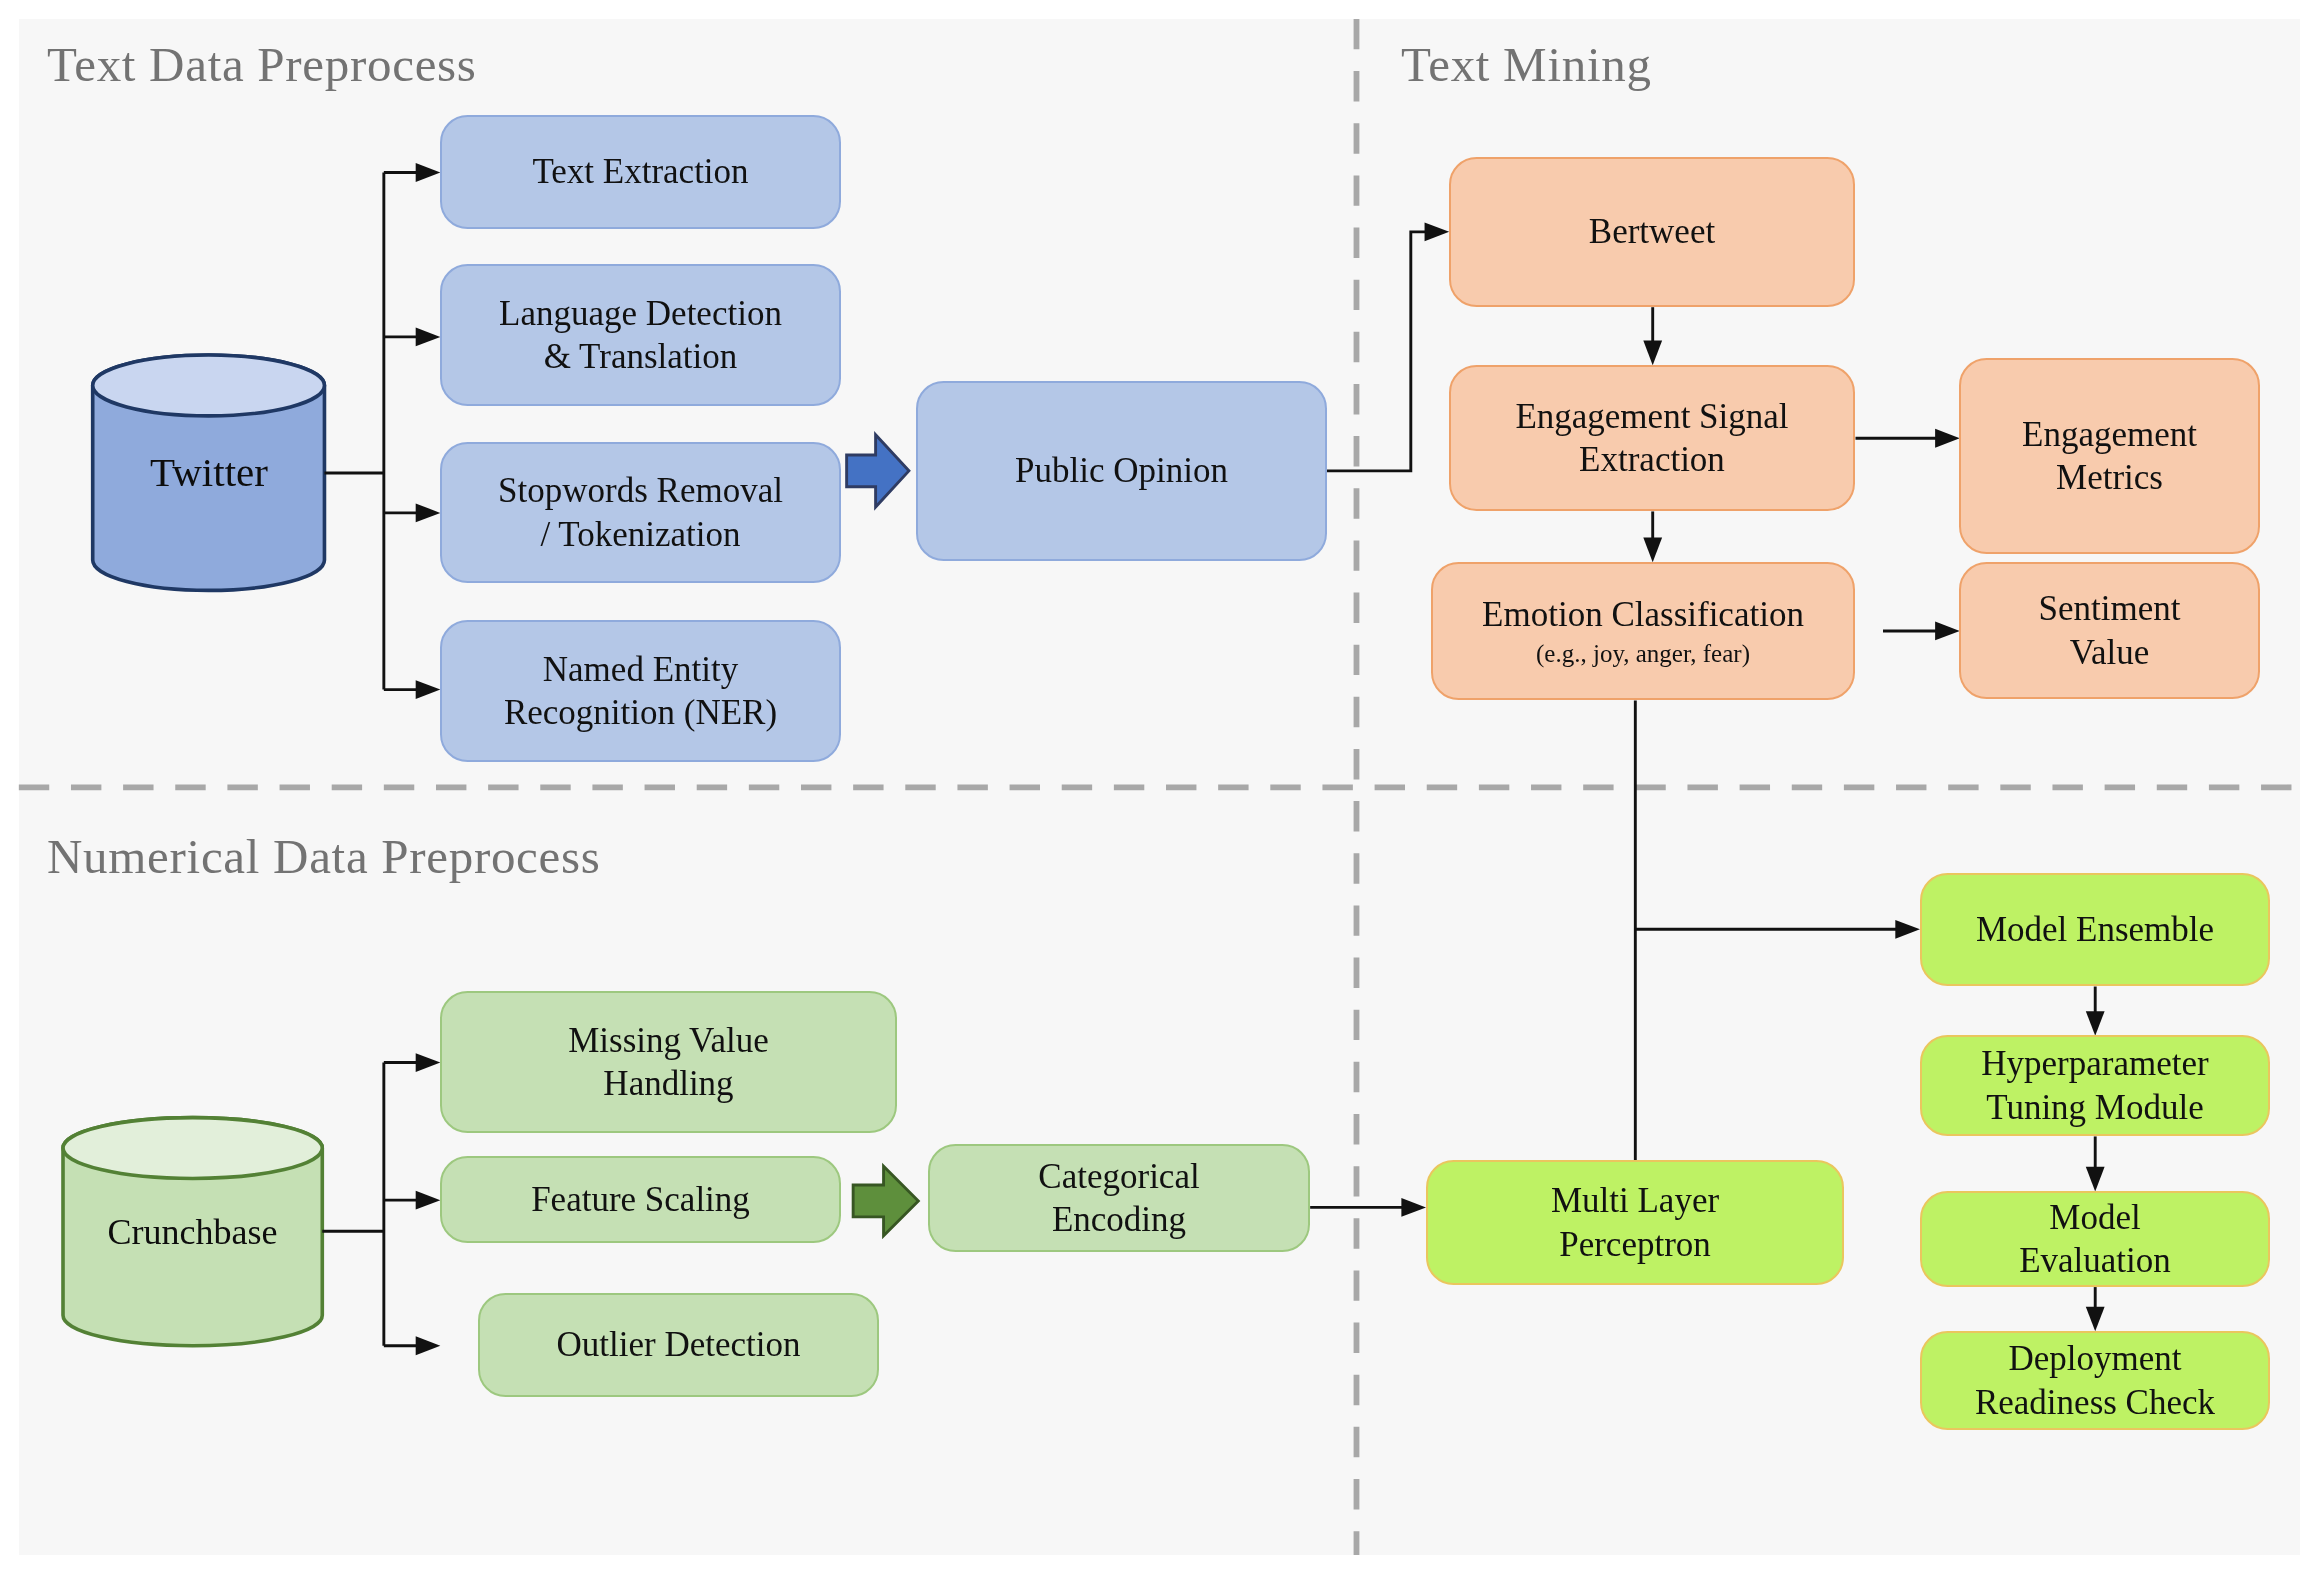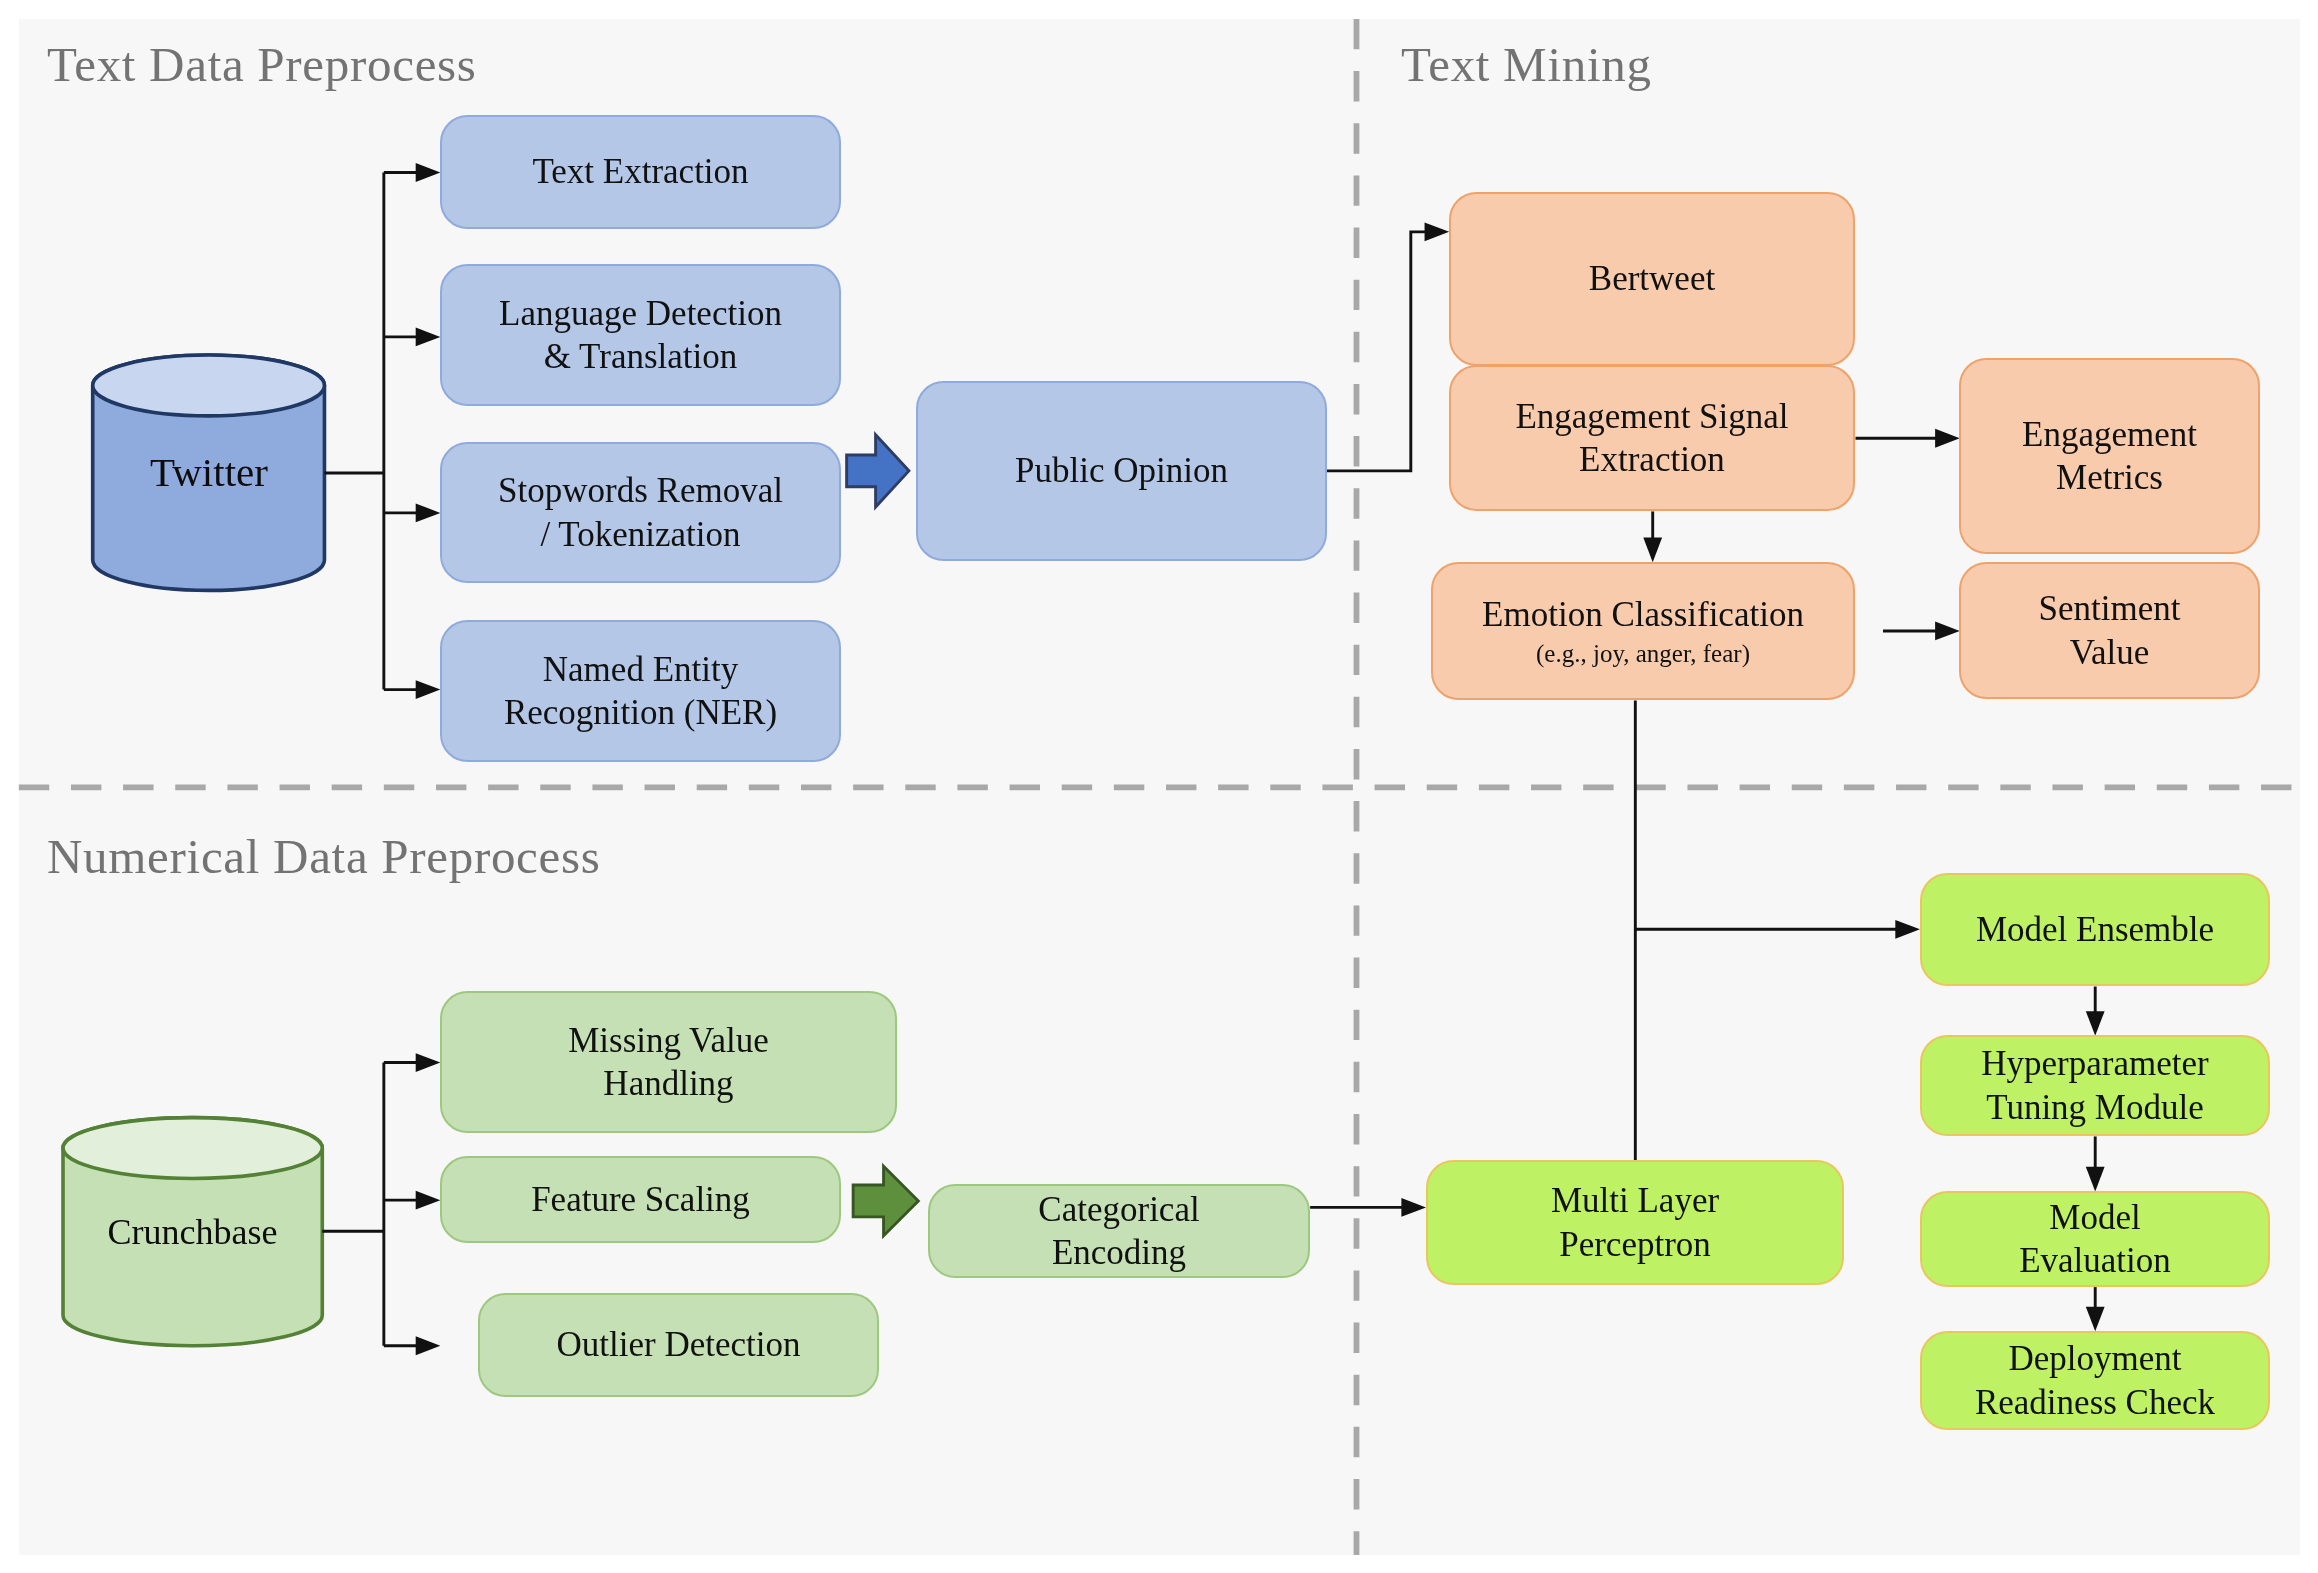--- a/index.html
+++ b/index.html
@@ -98,37 +98,37 @@
 
   <div class="node blue" style="left:440px;top:115px;width:401px;height:114px;">Text Extraction</div>
   <div class="node blue" style="left:440px;top:264px;width:401px;height:142px;">Language Detection
 &amp; Translation</div>
   <div class="node blue" style="left:440px;top:442px;width:401px;height:141px;">Stopwords Removal
 / Tokenization</div>
   <div class="node blue" style="left:440px;top:620px;width:401px;height:142px;">Named Entity
 Recognition (NER)</div>
   <div class="node blue" style="left:916px;top:381px;width:411px;height:180px;">Public Opinion</div>
 
-  <div class="node orange" style="left:1449px;top:157px;width:406px;height:174px;margin-top:35px;">Bertweet</div>
+  <div class="node orange" style="left:1449px;top:157px;width:406px;height:150px;">Bertweet</div>
   <div class="node orange" style="left:1449px;top:365px;width:406px;height:146px;">Engagement Signal
 Extraction</div>
   <div class="node orange" style="left:1959px;top:358px;width:301px;height:196px;text-align:center;">Engagement
 Metrics</div>
   <div class="node orange" style="left:1431px;top:562px;width:424px;height:138px;">
     <span>Emotion Classification</span>
     <span class="sub">(e.g., joy, anger, fear)</span>
   </div>
   <div class="node orange" style="left:1959px;top:562px;width:301px;height:137px;">Sentiment
 Value</div>
 
   <div class="node green" style="left:440px;top:991px;width:457px;height:142px;">Missing Value
 Handling</div>
   <div class="node green" style="left:440px;top:1156px;width:401px;height:87px;">Feature Scaling</div>
   <div class="node green" style="left:440px;top:1293px;width:401px;height:104px;margin-left:38px;">Outlier Detection</div>
-  <div class="node green" style="left:928px;top:1144px;width:382px;height:94px;margin-top:40px;">Categorical
+  <div class="node green" style="left:928px;top:1144px;width:382px;height:108px;">Categorical
 Encoding</div>
 
   <div class="node yellow" style="left:1426px;top:1160px;width:418px;height:125px;">Multi Layer
 Perceptron</div>
   <div class="node yellow" style="left:1920px;top:873px;width:350px;height:113px;">Model Ensemble</div>
   <div class="node yellow" style="left:1920px;top:1035px;width:350px;height:101px;">Hyperparameter
 Tuning Module</div>
   <div class="node yellow" style="left:1920px;top:1191px;width:350px;height:96px;">Model
 Evaluation</div>
   <div class="node yellow" style="left:1920px;top:1331px;width:350px;height:99px;">Deployment

